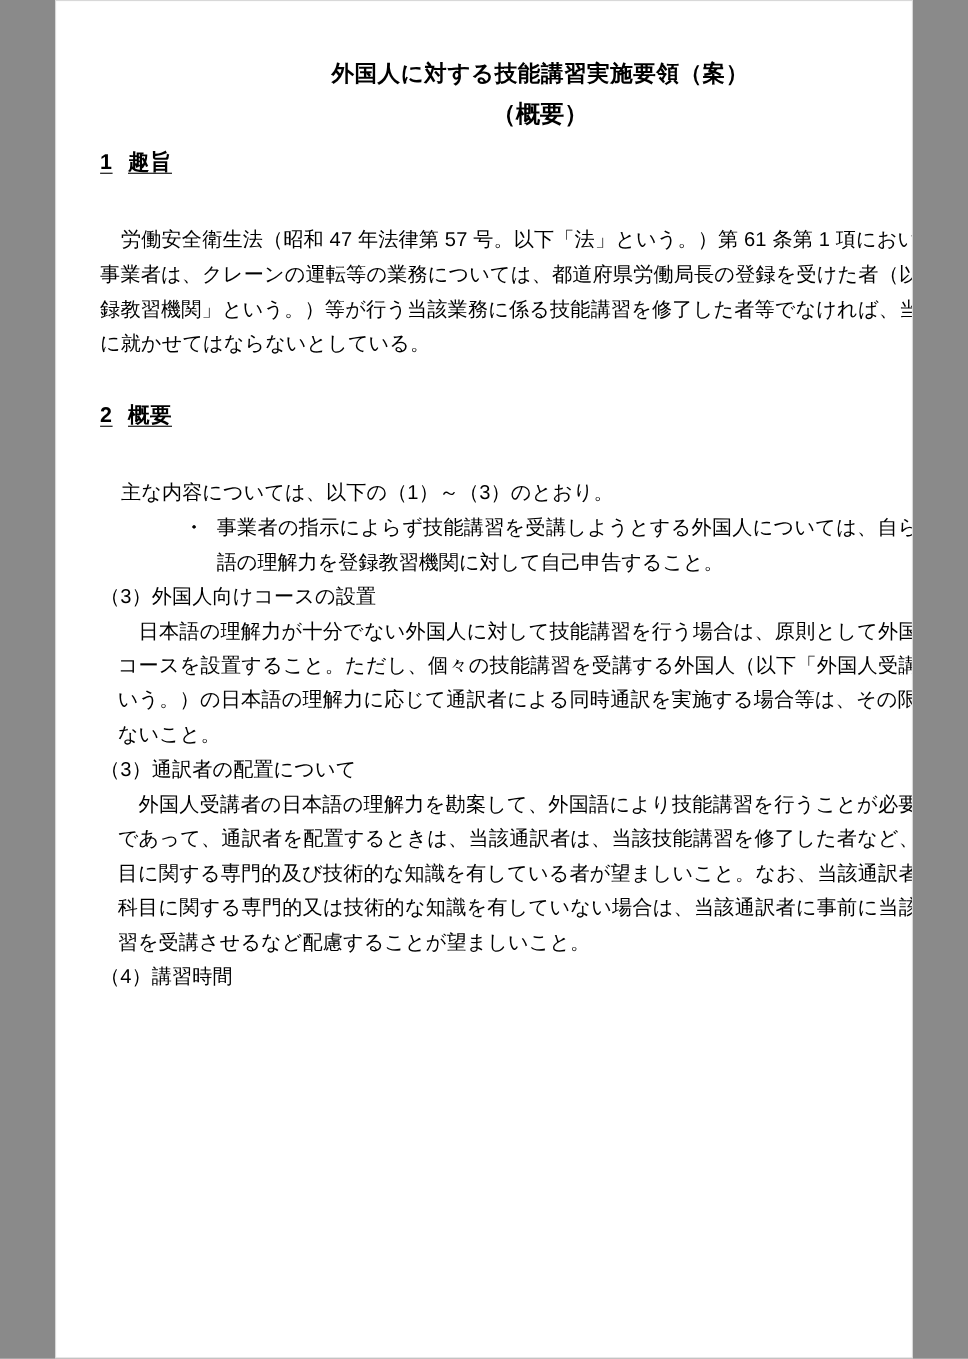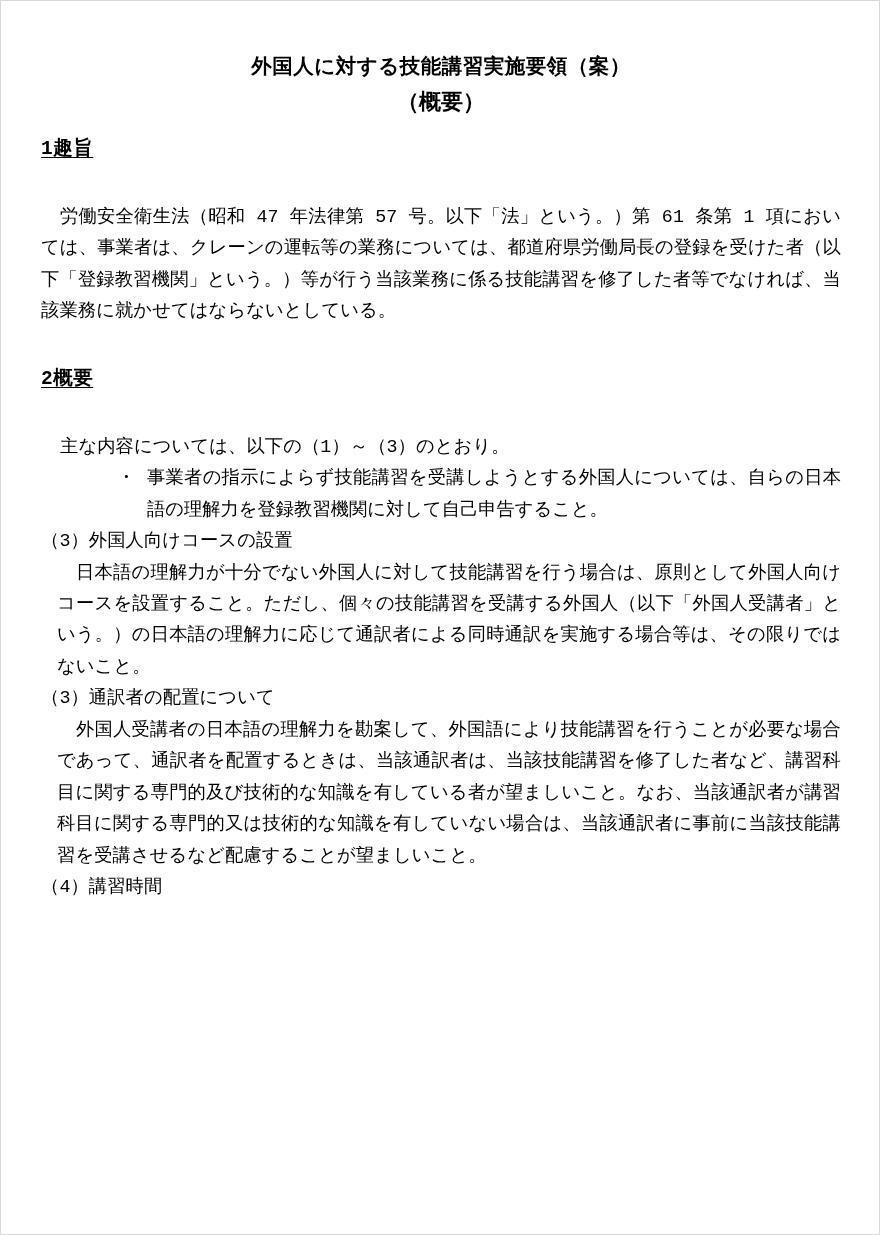--- a/index.html
+++ b/index.html
@@ -1,28 +1,28 @@
 <!DOCTYPE html>
 <html lang="ja"><head>
 <meta charset="utf-8">
 <style>
   html, body {
     margin: 0;
     padding: 0;
     background: #8a8a8a;
   }
   .page {
-    width: 880px;
+    width: 780px;
     height: 1235px;
     background: #ffffff;
     margin: 0 auto;
     position: relative;
     box-sizing: border-box;
     border: 1px solid #d8d8d8;
-    font-family: Liberation Mono, monospace;
+    font-family: Liberation Sans, sans-serif;
     color: #000000;
     overflow: hidden;
   }
   .content {
     position: absolute;
     left: 40px;
     top: 52px;
     width: 800px;
   }
   .doc-title {
@@ -44,20 +44,21 @@
     font-size: 19.5px;
     font-weight: 700;
     margin: 14px 0 2px 0;
     letter-spacing: 0.5px;
   }
   .section-heading .num {
     text-decoration: underline;
     text-underline-offset: 3px;
   }
   .section-heading .ttl {
+    margin-left: 14px;
     text-decoration: underline;
     text-underline-offset: 3px;
   }
   p.body {
     font-size: 18.3px;
     line-height: 1.72;
     margin: 0;
     text-align: justify;
     text-justify: inter-ideograph;
     letter-spacing: 0.1px;

